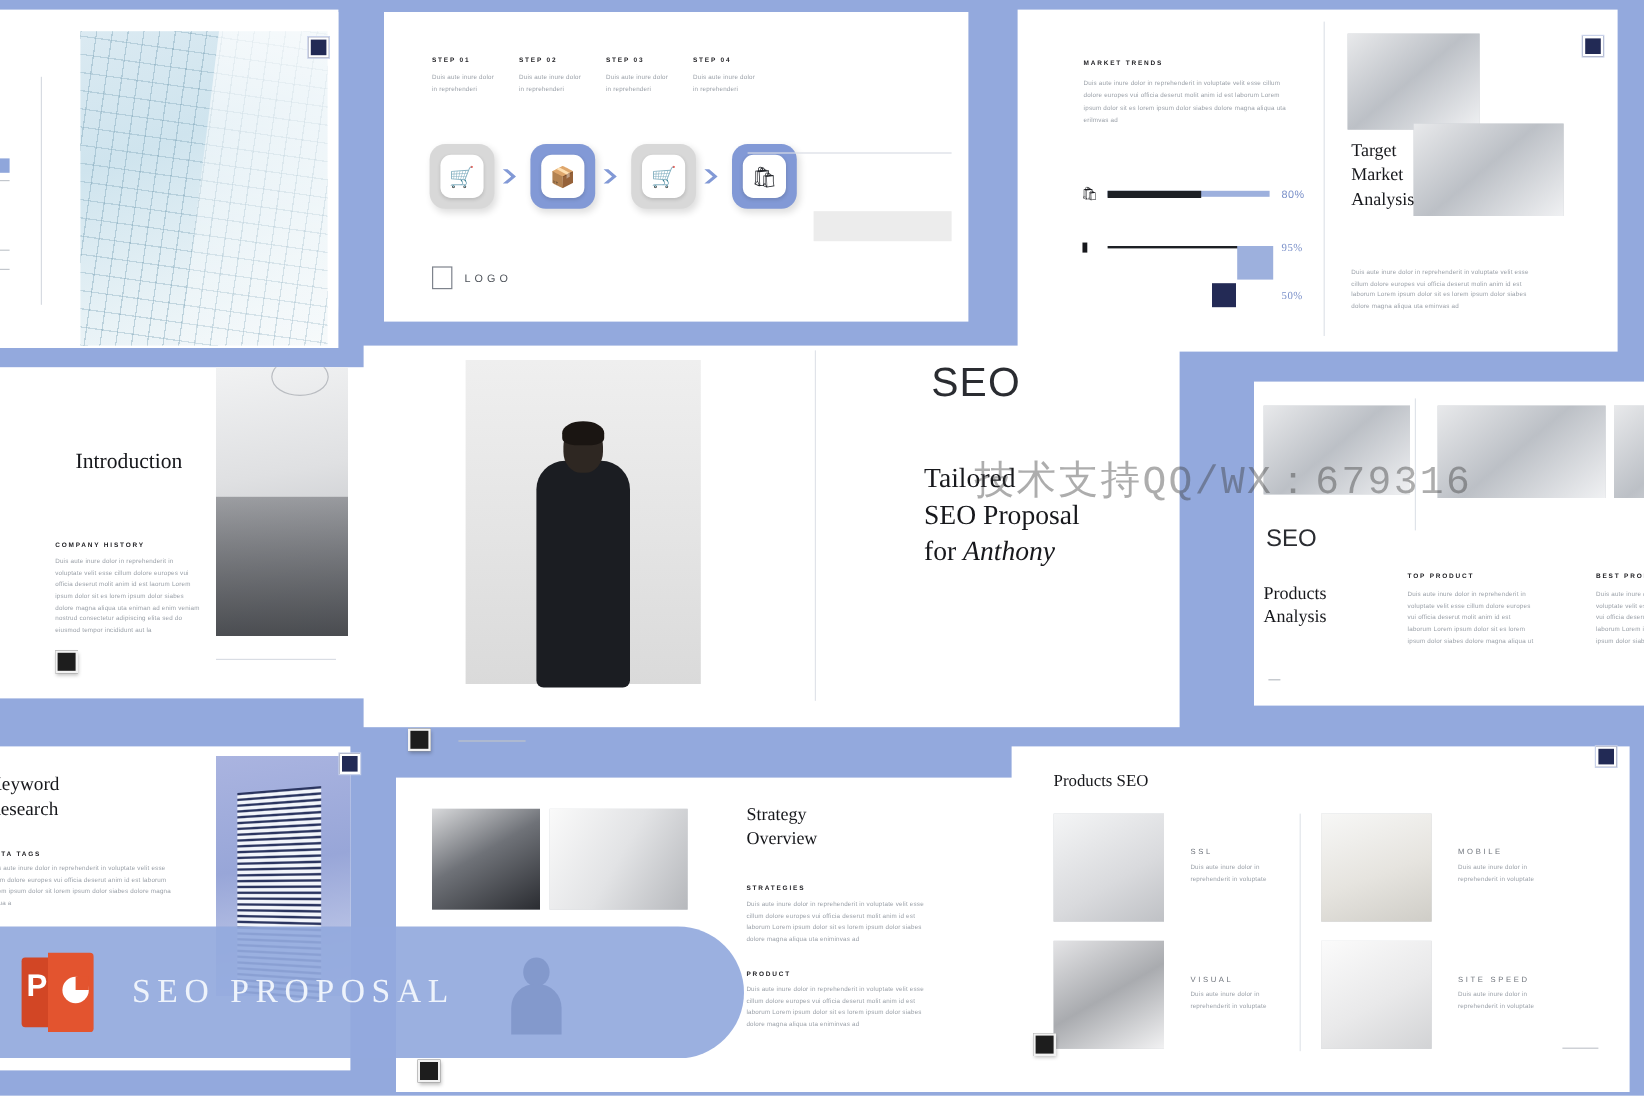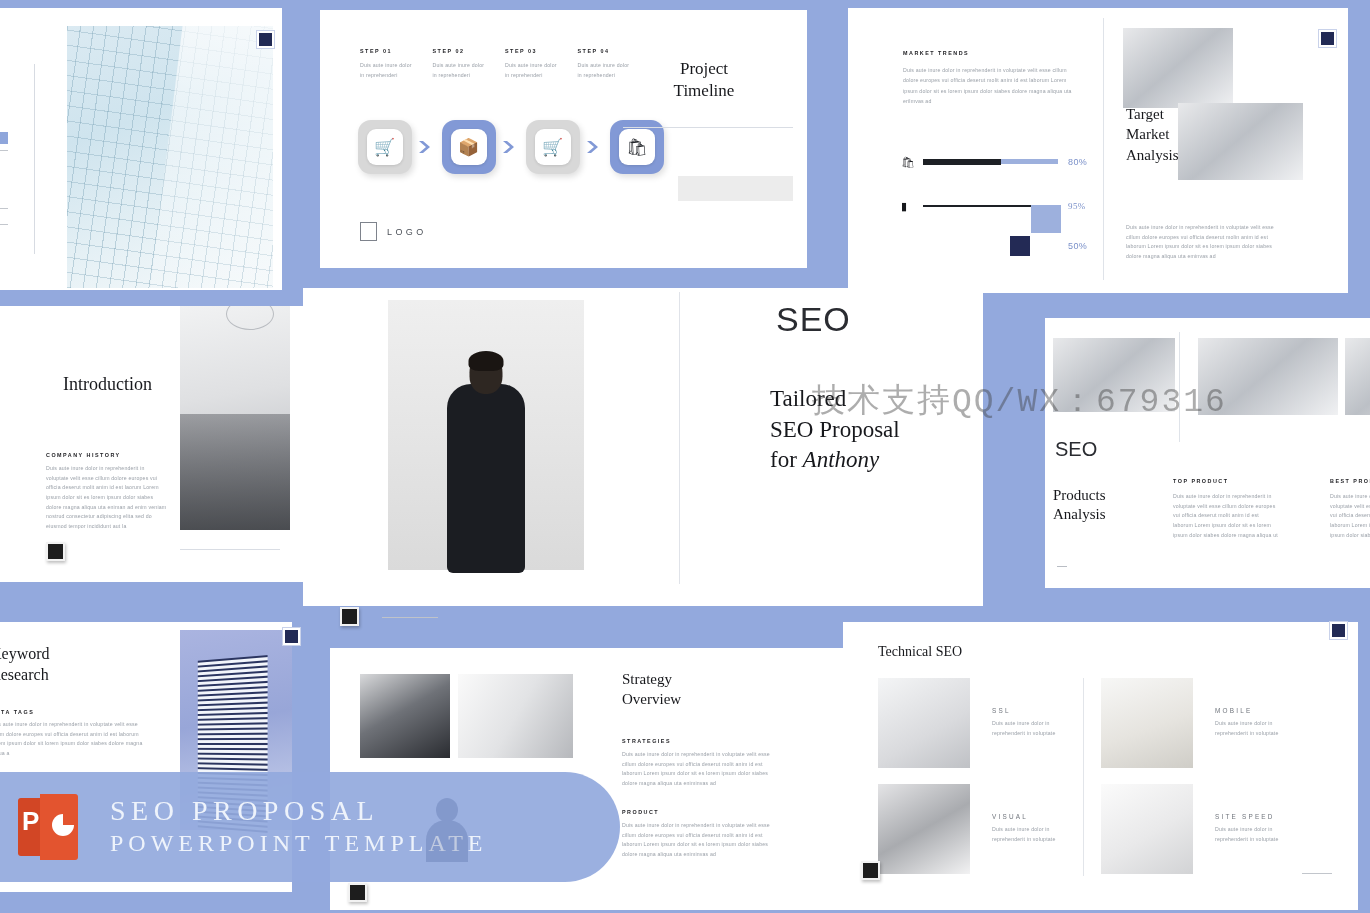--- a/index.html
+++ b/index.html
@@ -52,21 +52,21 @@
   #s-market .left{position:absolute;left:55px;top:42px;width:170px;}
   #s-market .left .lorem{margin-top:9px;line-height:2.0;}
   #s-market .bars{position:absolute;left:53px;top:143px;width:195px;}
   .barrow{display:flex;align-items:center;height:22px;}
   .barrow .bico{width:22px;font-size:11px;color:#17181c;line-height:1;}
   .pct{font-size:9px;color:#7a90c9;letter-spacing:.4px;}
   #s-market .vsep{position:absolute;left:255px;top:10px;width:1px;height:262px;background:#dfe3e9;}
   .ph{position:absolute;background:#c9ccd1;background-image:linear-gradient(140deg,#e8e9eb 0%,#bcc0c6 48%,#f0f1f3 100%);}
   #s-market .ph1{left:275px;top:20px;width:110px;height:80px;}
   #s-market .ph2{left:330px;top:95px;width:125px;height:77px;}
-  #s-market .tmtitle{position:absolute;left:278px;top:96px;font-size:15px;line-height:1.35;color:#17181c;}
+  #s-market .tmtitle{position:absolute;left:278px;top:108px;font-size:15px;line-height:1.35;color:#17181c;}
   #s-market .btxt{position:absolute;left:278px;top:215px;width:155px;}
   #s-market .sq-navy{right:12px;top:22px;}
 
   
   #s-intro{left:-16px;top:306px;width:320px;height:276px;}
   #s-intro .title{position:absolute;left:79px;top:68px;font-size:18px;color:#17181c;}
   #s-intro .kicker{position:absolute;left:62px;top:146px;}
   #s-intro .body{position:absolute;left:62px;top:158px;width:122px;}
   #s-intro .sq-black{left:62px;bottom:21px;}
   #s-intro .ruleB{position:absolute;left:196px;bottom:32px;width:100px;height:1px;background:#d9dde4;}
@@ -222,24 +222,20 @@
         <div class="inner">🛒</div>
       </div>
       <svg class="chev" viewBox="0 0 18 14">
         <path d="M1 1 L8 7 L1 13 L5 13 L12 7 L5 1 Z" fill="#8299d6"></path>
         </svg>
       <div class="iconbox blue">
         <div class="inner">🛍</div>
       </div>
     </div>
 
-    <div class="ptitle serif">
-      <div>Project</div>
-      <div>Timeline</div>
-    </div>
     <div class="ruleA"></div>
     <div class="greybox"></div>
 
     <div class="logo">
       <div class="mark"></div>
       <div class="txt">LOGO</div>
     </div>
   </div>
 
   <div class="slide" id="s-market">
@@ -265,21 +261,21 @@
           <div style="position:absolute;left:108px;top:2px;width:30px;height:28px;background:#9db0dd;"></div>
         </div>
         <div class="pct" style="margin-left:10px;font-family:Liberation Serif, serif;">95%</div>
       </div>
 
       <div class="barrow" style="margin-top:18px;">
         <div style="width:22px;"></div>
         <div style="position:relative;width:135px;height:20px;">
           <div style="position:absolute;left:87px;top:0;width:20px;height:20px;background:#232a55;"></div>
         </div>
-        <div class="pct" style="margin-left:10px;">50%</div>
+        <div class="pct" style="margin-left:10px;font-family:Liberation Serif, serif;">50%</div>
       </div>
     </div>
 
     <div class="vsep"></div>
     <div class="ph ph1"></div>
     <div class="ph ph2"></div>
     <div class="tmtitle serif">
       <div>Target</div>
       <div>Market</div>
       <div>Analysis</div>
@@ -361,21 +357,21 @@
       <div>Overview</div>
     </div>
     <div class="kicker k1">STRATEGIES</div>
     <div class="lorem b1">Duis aute inure dolor in reprehenderit in voluptate velit esse cillum dolore europes vui officia deserut molit anim id est laborum Lorem ipsum dolor sit es lorem ipsum dolor siabes dolore magna aliqua uta eniminvas ad</div>
     <div class="kicker k2">PRODUCT</div>
     <div class="lorem b2">Duis aute inure dolor in reprehenderit in voluptate velit esse cillum dolore europes vui officia deserut molit anim id est laborum Lorem ipsum dolor sit es lorem ipsum dolor siabes dolore magna aliqua uta eniminvas ad</div>
     <div class="sq-black"></div>
   </div>
 
   <div class="slide" id="s-tech">
-    <div class="ttl serif">Technical SEO</div>
+    <div class="ttl serif">Products SEO</div>
     <div class="vsep"></div>
 
     <div class="tcell c1">
       <div class="ph img" style="position:relative;left:0;top:0;background-image:linear-gradient(150deg,#f4f5f6,#d9dadd 60%,#bfc1c5);"></div>
       <div class="txt">
         <div class="lbl">SSL</div>
         <div class="lorem">Duis aute inure dolor in reprehenderit in voluptate</div>
       </div>
     </div>
 
@@ -410,21 +406,20 @@
 
   <div id="banner">
     <div class="pptlogo">
       <div class="fold"></div>
       <div class="page"></div>
       <div class="pie"></div>
       <div class="pLetter">P</div>
     </div>
     <div class="btxt serif">
       <div class="l1">SEO PROPOSAL</div>
-      <div class="l2">POWERPOINT TEMPLATE</div>
     </div>
     <div class="ghost">
       <div class="h"></div>
       <div class="b"></div>
     </div>
   </div>
 
   <div id="watermark">技术支持QQ/WX：679316</div>
 
 </div>

